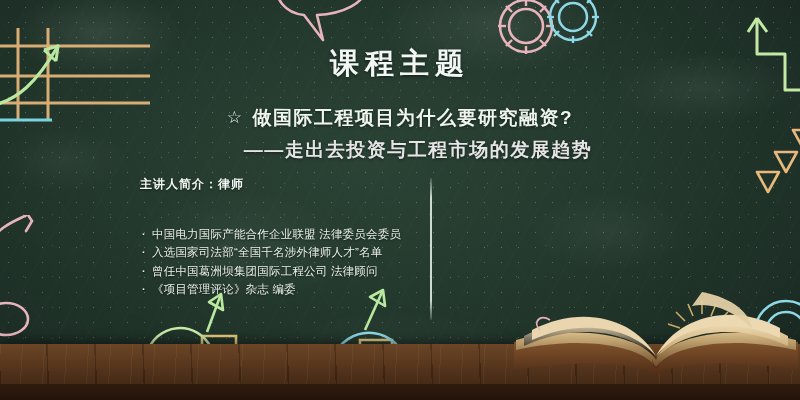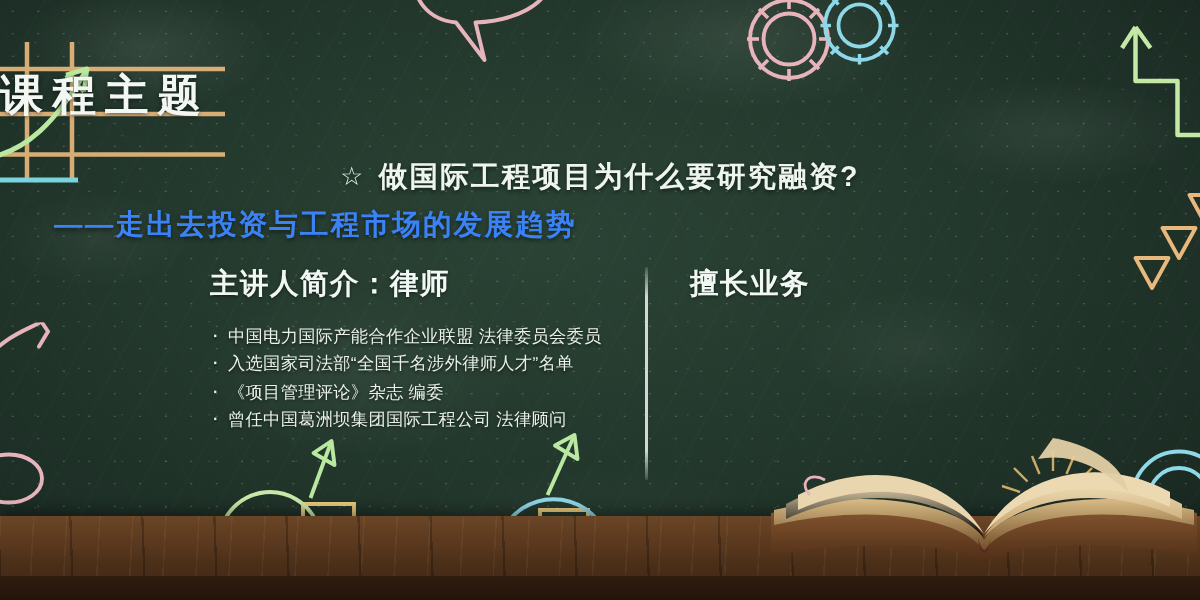--- a/index.html
+++ b/index.html
@@ -81,49 +81,49 @@
   .bracket-b{left:358px;top:336px;}
   .arc-cyan{left:145px;top:318px;}
   .arc-cyan2{left:330px;top:322px;}
 
   
   .book{position:absolute;right:-6px;bottom:12px;width:300px;height:104px;}
 
   
   .content{position:absolute;left:0;top:0;width:800px;height:400px;}
   .title{
-    position:absolute;left:0;top:44px;width:800px;text-align:left;
+    position:absolute;left:0;top:44px;width:800px;text-align:center;
     color:#f2f7f3;font-size:29px;font-weight:bold;letter-spacing:6px;
     text-shadow:0 1px 3px rgba(0,0,0,.55);
   }
   .subtitle-1{
     position:absolute;left:0;top:105px;width:800px;text-align:center;
     color:#eef5ef;font-size:19px;font-weight:bold;letter-spacing:1.5px;
     text-shadow:0 1px 3px rgba(0,0,0,.5);
   }
   .star-icon{display:inline-block;margin-right:9px;font-size:17px;vertical-align:1px;}
   .subtitle-2{
-    position:absolute;left:0;top:137px;width:800px;text-align:left;
-    color:#3b82f6;font-size:19px;font-weight:bold;letter-spacing:1.5px;
+    position:absolute;left:0;top:137px;width:800px;text-align:center;
+    color:#e5e5e5;font-size:19px;font-weight:bold;letter-spacing:1.5px;
     text-shadow:0 1px 3px rgba(0,0,0,.5);
     padding-left:36px;box-sizing:border-box;
   }
 
   .divider{
     position:absolute;left:430px;top:178px;width:2px;height:142px;
     background:linear-gradient(180deg,rgba(235,245,238,.15),rgba(235,245,238,.85) 14%,rgba(235,245,238,.85) 86%,rgba(235,245,238,.15));
     border-radius:1px;
   }
 
   .col-left{position:absolute;left:140px;top:176px;width:280px;}
   .col-right{position:absolute;left:460px;top:176px;width:232px;}
 
   .col-head{
-    color:#f1f7f2;font-size:19px;font-weight:bold;letter-spacing:1px;
-    margin-bottom:14px;text-shadow:0 1px 2px rgba(0,0,0,.5);
+    color:#f1f7f2;font-size:12px;font-weight:bold;letter-spacing:1px;
+    margin-bottom:32px;text-shadow:0 1px 2px rgba(0,0,0,.5);
   }
   .bullet-list{list-style:none;margin:0;padding:0;}
   .bullet-item{
     position:relative;color:#e9f1ea;font-size:11.5px;line-height:18.4px;
     padding-left:12px;letter-spacing:.2px;white-space:nowrap;
     text-shadow:0 1px 2px rgba(0,0,0,.55);
   }
   .bullet-item::before{
     content:"·";position:absolute;left:1px;top:-1px;font-size:15px;color:#e9f1ea;
   }
@@ -304,23 +304,22 @@
     </div>
     <div class="subtitle-2">——走出去投资与工程市场的发展趋势</div>
 
     <div class="divider"></div>
 
     <div class="col-left">
       <div class="col-head">主讲人简介：律师</div>
       <ul class="bullet-list">
         <li class="bullet-item">中国电力国际产能合作企业联盟 法律委员会委员</li>
         <li class="bullet-item">入选国家司法部“全国千名涉外律师人才”名单</li>
+        <li class="bullet-item">曾任中国葛洲坝集团国际工程公司 法律顾问</li>
         <li class="bullet-item">《项目管理评论》杂志 编委</li>
-        <li class="bullet-item">曾任中国葛洲坝集团国际工程公司 法律顾问</li>
       </ul>
     </div>
 
     <div class="col-right">
-      <div class="col-head">擅长业务</div>
     </div>
 
   </div>
 </div>
 
 </body></html>

